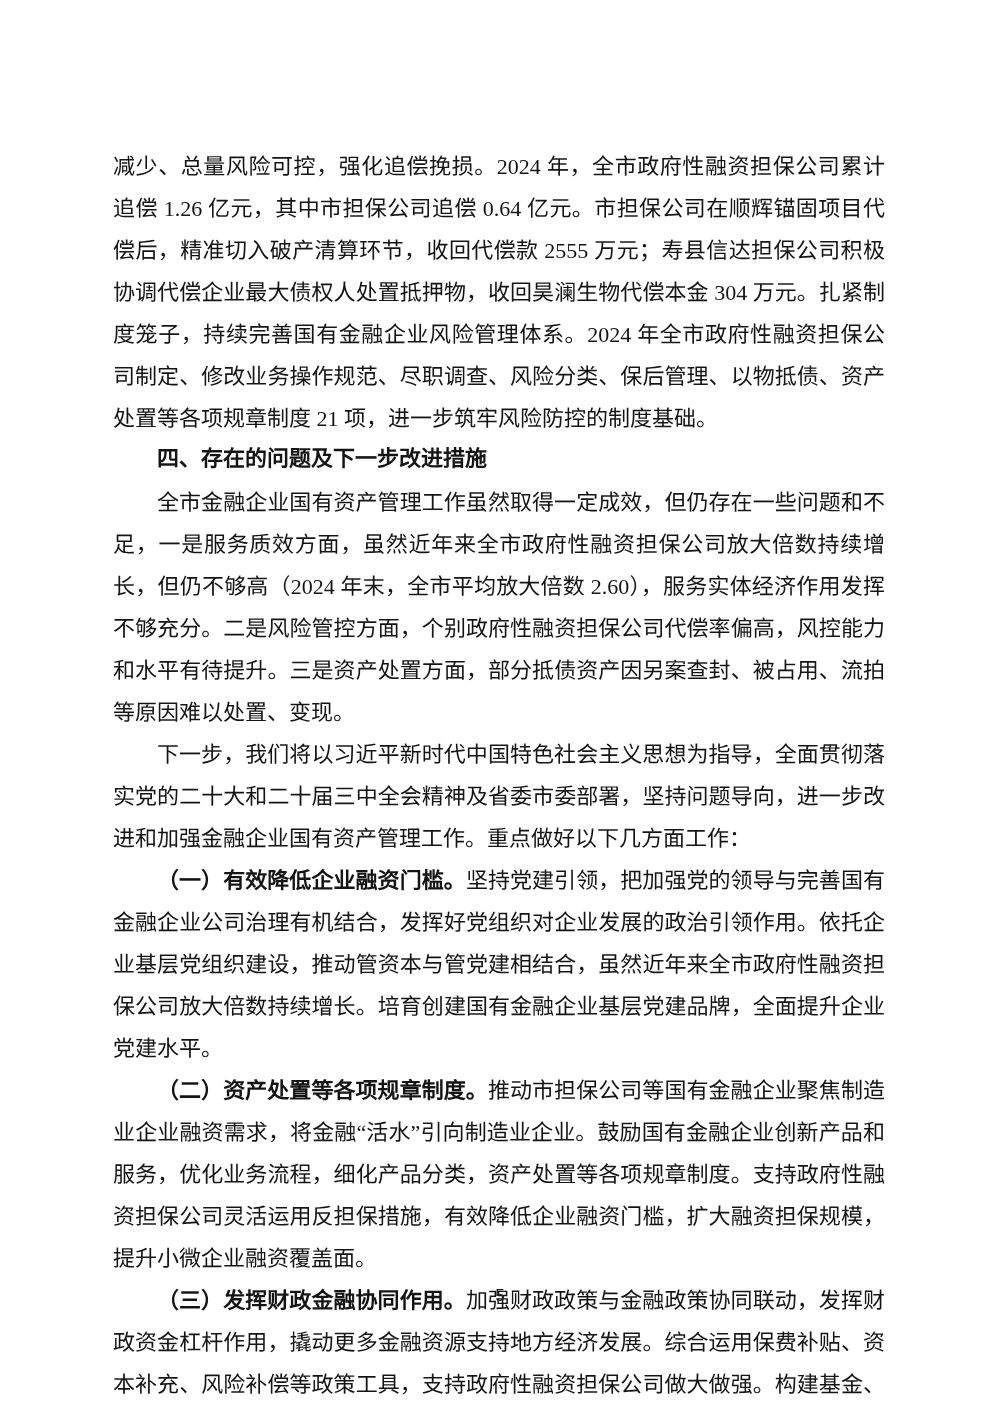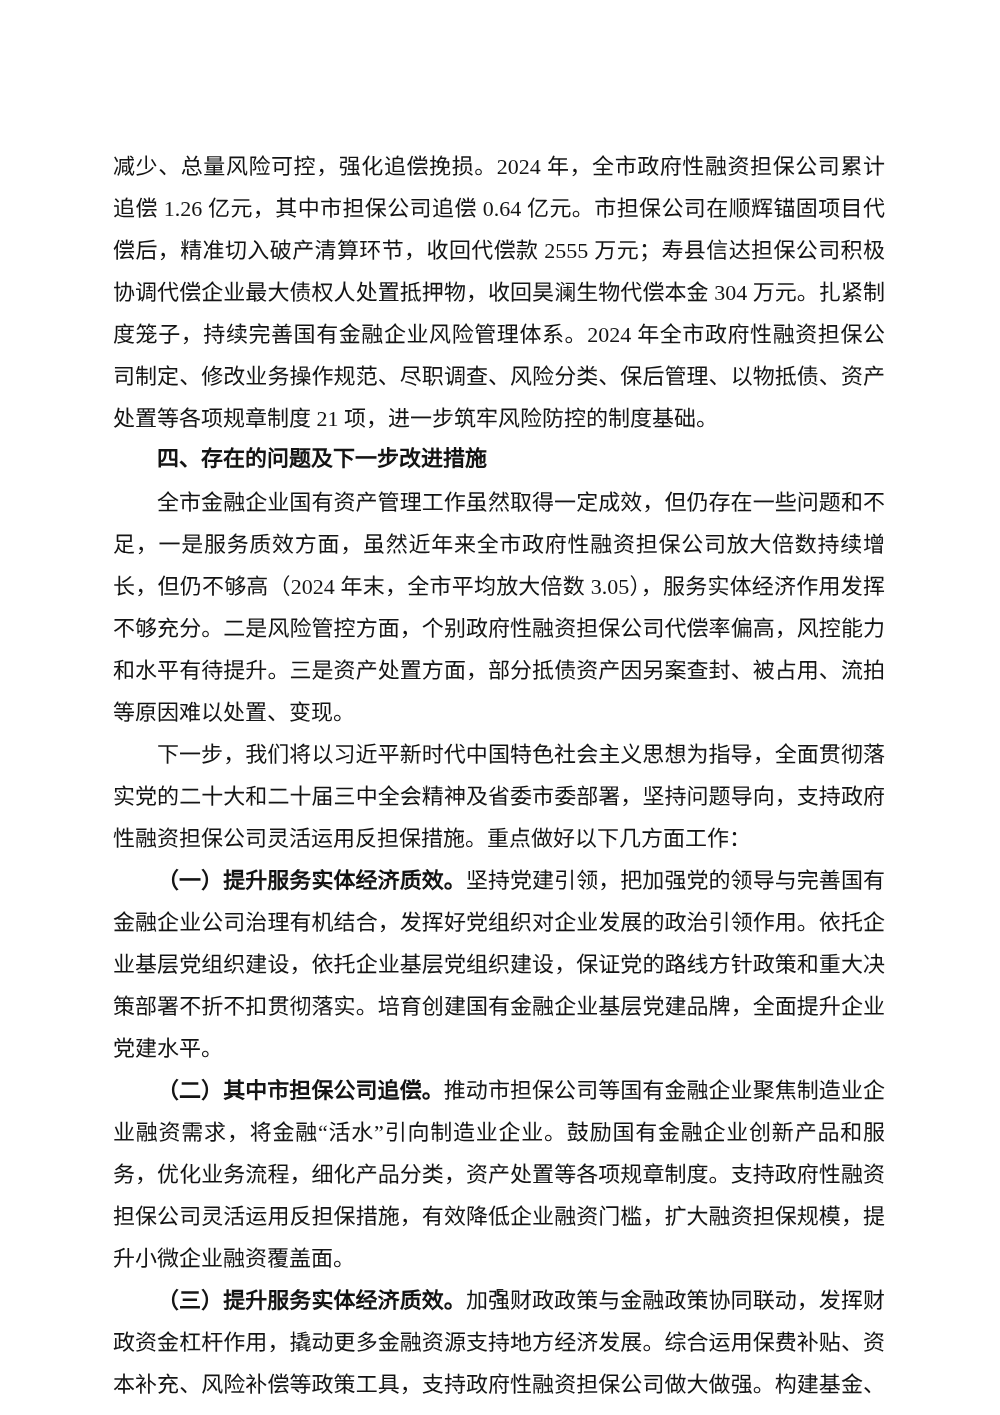--- a/index.html
+++ b/index.html
@@ -56,26 +56,26 @@
 </head>
 <body>
 
 <div class="page">
   <div class="content">
 
     <p class="para">减少、总量风险可控，强化追偿挽损。2024 年，全市政府性融资担保公司累计追偿 1.26 亿元，其中市担保公司追偿 0.64 亿元。市担保公司在顺辉锚固项目代偿后，精准切入破产清算环节，收回代偿款 2555 万元；寿县信达担保公司积极协调代偿企业最大债权人处置抵押物，收回昊澜生物代偿本金 304 万元。扎紧制度笼子，持续完善国有金融企业风险管理体系。2024 年全市政府性融资担保公司制定、修改业务操作规范、尽职调查、风险分类、保后管理、以物抵债、资产处置等各项规章制度 21 项，进一步筑牢风险防控的制度基础。</p>
 
     <p class="section-heading">四、存在的问题及下一步改进措施</p>
 
-    <p class="para-indent">全市金融企业国有资产管理工作虽然取得一定成效，但仍存在一些问题和不足，一是服务质效方面，虽然近年来全市政府性融资担保公司放大倍数持续增长，但仍不够高（2024 年末，全市平均放大倍数 3.05），服务实体经济作用发挥不够充分。二是风险管控方面，个别政府性融资担保公司代偿率偏高，风控能力和水平有待提升。三是资产处置方面，部分抵债资产因另案查封、被占用、流拍等原因难以处置、变现。</p>
+    <p class="para-indent">全市金融企业国有资产管理工作虽然取得一定成效，但仍存在一些问题和不足，一是服务质效方面，虽然近年来全市政府性融资担保公司放大倍数持续增长，但仍不够高（2024 年末，全市平均放大倍数 2.60），服务实体经济作用发挥不够充分。二是风险管控方面，个别政府性融资担保公司代偿率偏高，风控能力和水平有待提升。三是资产处置方面，部分抵债资产因另案查封、被占用、流拍等原因难以处置、变现。</p>
 
-    <p class="para-indent">下一步，我们将以习近平新时代中国特色社会主义思想为指导，全面贯彻落实党的二十大和二十届三中全会精神及省委市委部署，坚持问题导向，支持政府性融资担保公司灵活运用反担保措施。重点做好以下几方面工作：</p>
+    <p class="para-indent">下一步，我们将以习近平新时代中国特色社会主义思想为指导，全面贯彻落实党的二十大和二十届三中全会精神及省委市委部署，坚持问题导向，进一步改进和加强金融企业国有资产管理工作。重点做好以下几方面工作：</p>
 
-    <p class="para-indent"><span class="lead-bold">（一）提升服务实体经济质效。</span><span>坚持党建引领，把加强党的领导与完善国有金融企业公司治理有机结合，发挥好党组织对企业发展的政治引领作用。依托企业基层党组织建设，依托企业基层党组织建设，保证党的路线方针政策和重大决策部署不折不扣贯彻落实。培育创建国有金融企业基层党建品牌，全面提升企业党建水平。</span></p>
+    <p class="para-indent"><span class="lead-bold">（一）有效降低企业融资门槛。</span><span>坚持党建引领，把加强党的领导与完善国有金融企业公司治理有机结合，发挥好党组织对企业发展的政治引领作用。依托企业基层党组织建设，推动管资本与管党建相结合，虽然近年来全市政府性融资担保公司放大倍数持续增长。培育创建国有金融企业基层党建品牌，全面提升企业党建水平。</span></p>
 
-    <p class="para-indent"><span class="lead-bold">（二）其中市担保公司追偿。</span><span>推动市担保公司等国有金融企业聚焦制造业企业融资需求，将金融“活水”引向制造业企业。鼓励国有金融企业创新产品和服务，优化业务流程，细化产品分类，资产处置等各项规章制度。支持政府性融资担保公司灵活运用反担保措施，有效降低企业融资门槛，扩大融资担保规模，提升小微企业融资覆盖面。</span></p>
+    <p class="para-indent"><span class="lead-bold">（二）资产处置等各项规章制度。</span><span>推动市担保公司等国有金融企业聚焦制造业企业融资需求，将金融“活水”引向制造业企业。鼓励国有金融企业创新产品和服务，优化业务流程，细化产品分类，资产处置等各项规章制度。支持政府性融资担保公司灵活运用反担保措施，有效降低企业融资门槛，扩大融资担保规模，提升小微企业融资覆盖面。</span></p>
 
-    <p class="para-indent"><span class="lead-bold">（三）提升服务实体经济质效。</span><span>加强财政政策与金融政策协同联动，发挥财政资金杠杆作用，撬动更多金融资源支持地方经济发展。综合运用保费补贴、资本补充、风险补偿等政策工具，支持政府性融资担保公司做大做强。构建基金、信贷、担保、财政共</span></p>
+    <p class="para-indent"><span class="lead-bold">（三）发挥财政金融协同作用。</span><span>加强财政政策与金融政策协同联动，发挥财政资金杠杆作用，撬动更多金融资源支持地方经济发展。综合运用保费补贴、资本补充、风险补偿等政策工具，支持政府性融资担保公司做大做强。构建基金、信贷、担保、财政共</span></p>
 
   </div>
 
   <div class="page-footer">5</div>
 </div>
 
 </body></html>

